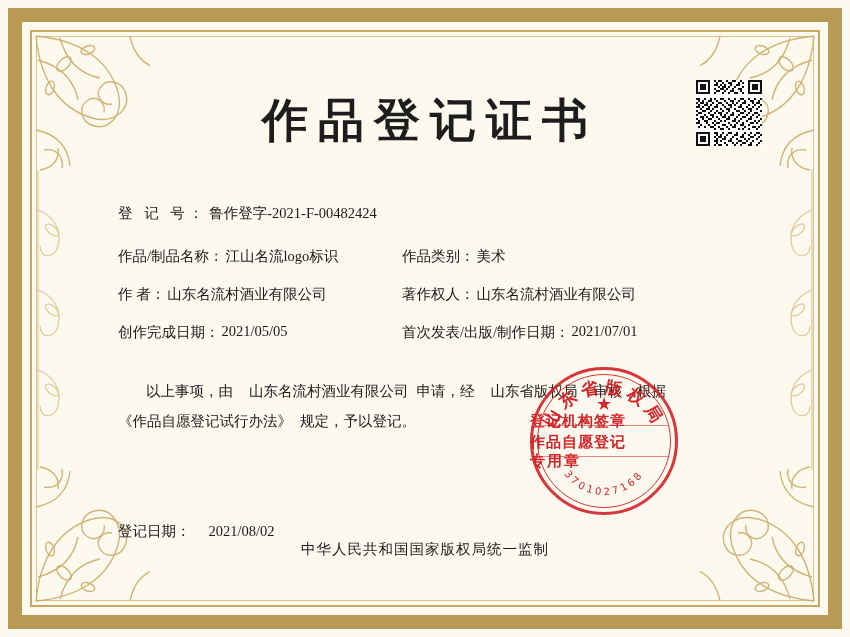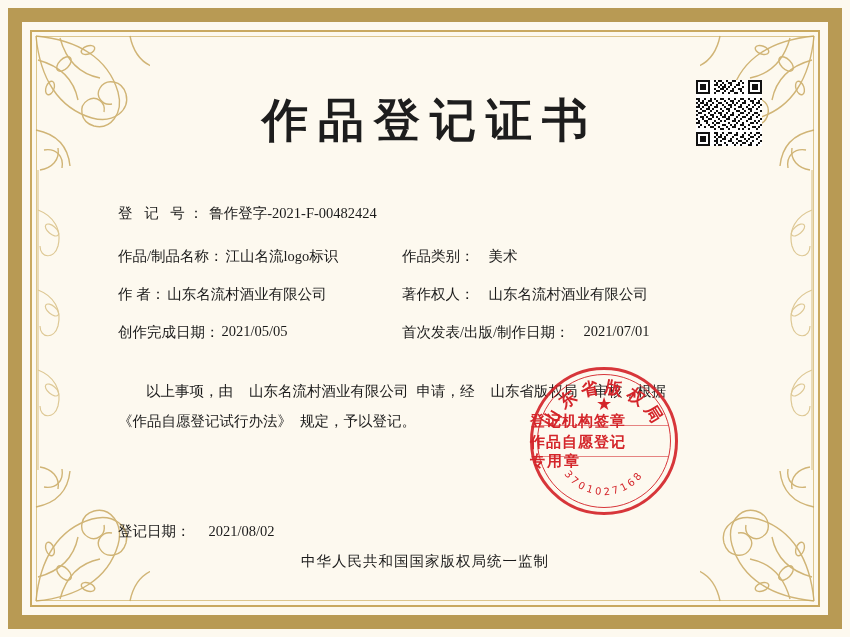--- a/index.html
+++ b/index.html
@@ -137,21 +137,21 @@
     align-items: baseline;
     margin-bottom: 19px;
     font-size: 14.5px;
   }
   .col {
     flex: 1 1 0;
     display: flex;
     align-items: flex-start;
     white-space: nowrap;
   }
-  .col.right { flex: 0 0 340px; gap: 12px; }
+  .col.right { flex: 0 0 340px; }
   .label {
     color: #1a1a1a;
   }
   .value {
     color: #1a1a1a;
     margin-left: 2px;
   }
   .reg-no .label {
     letter-spacing: 4px;
   }
@@ -172,21 +172,21 @@
     padding: 0 64px 0 74px;
     font-size: 14.5px;
     color: #1a1a1a;
   }
   .date-row .value { margin-left: 18px; text-align: right; }
 
   .footer {
     position: absolute;
     left: 0;
     right: 0;
-    bottom: 22px;
+    bottom: 34px;
     text-align: center;
     font-size: 14.5px;
     letter-spacing: 1px;
     color: #1a1a1a;
   }
 
   
   .seal {
     position: absolute;
     right: 128px;

